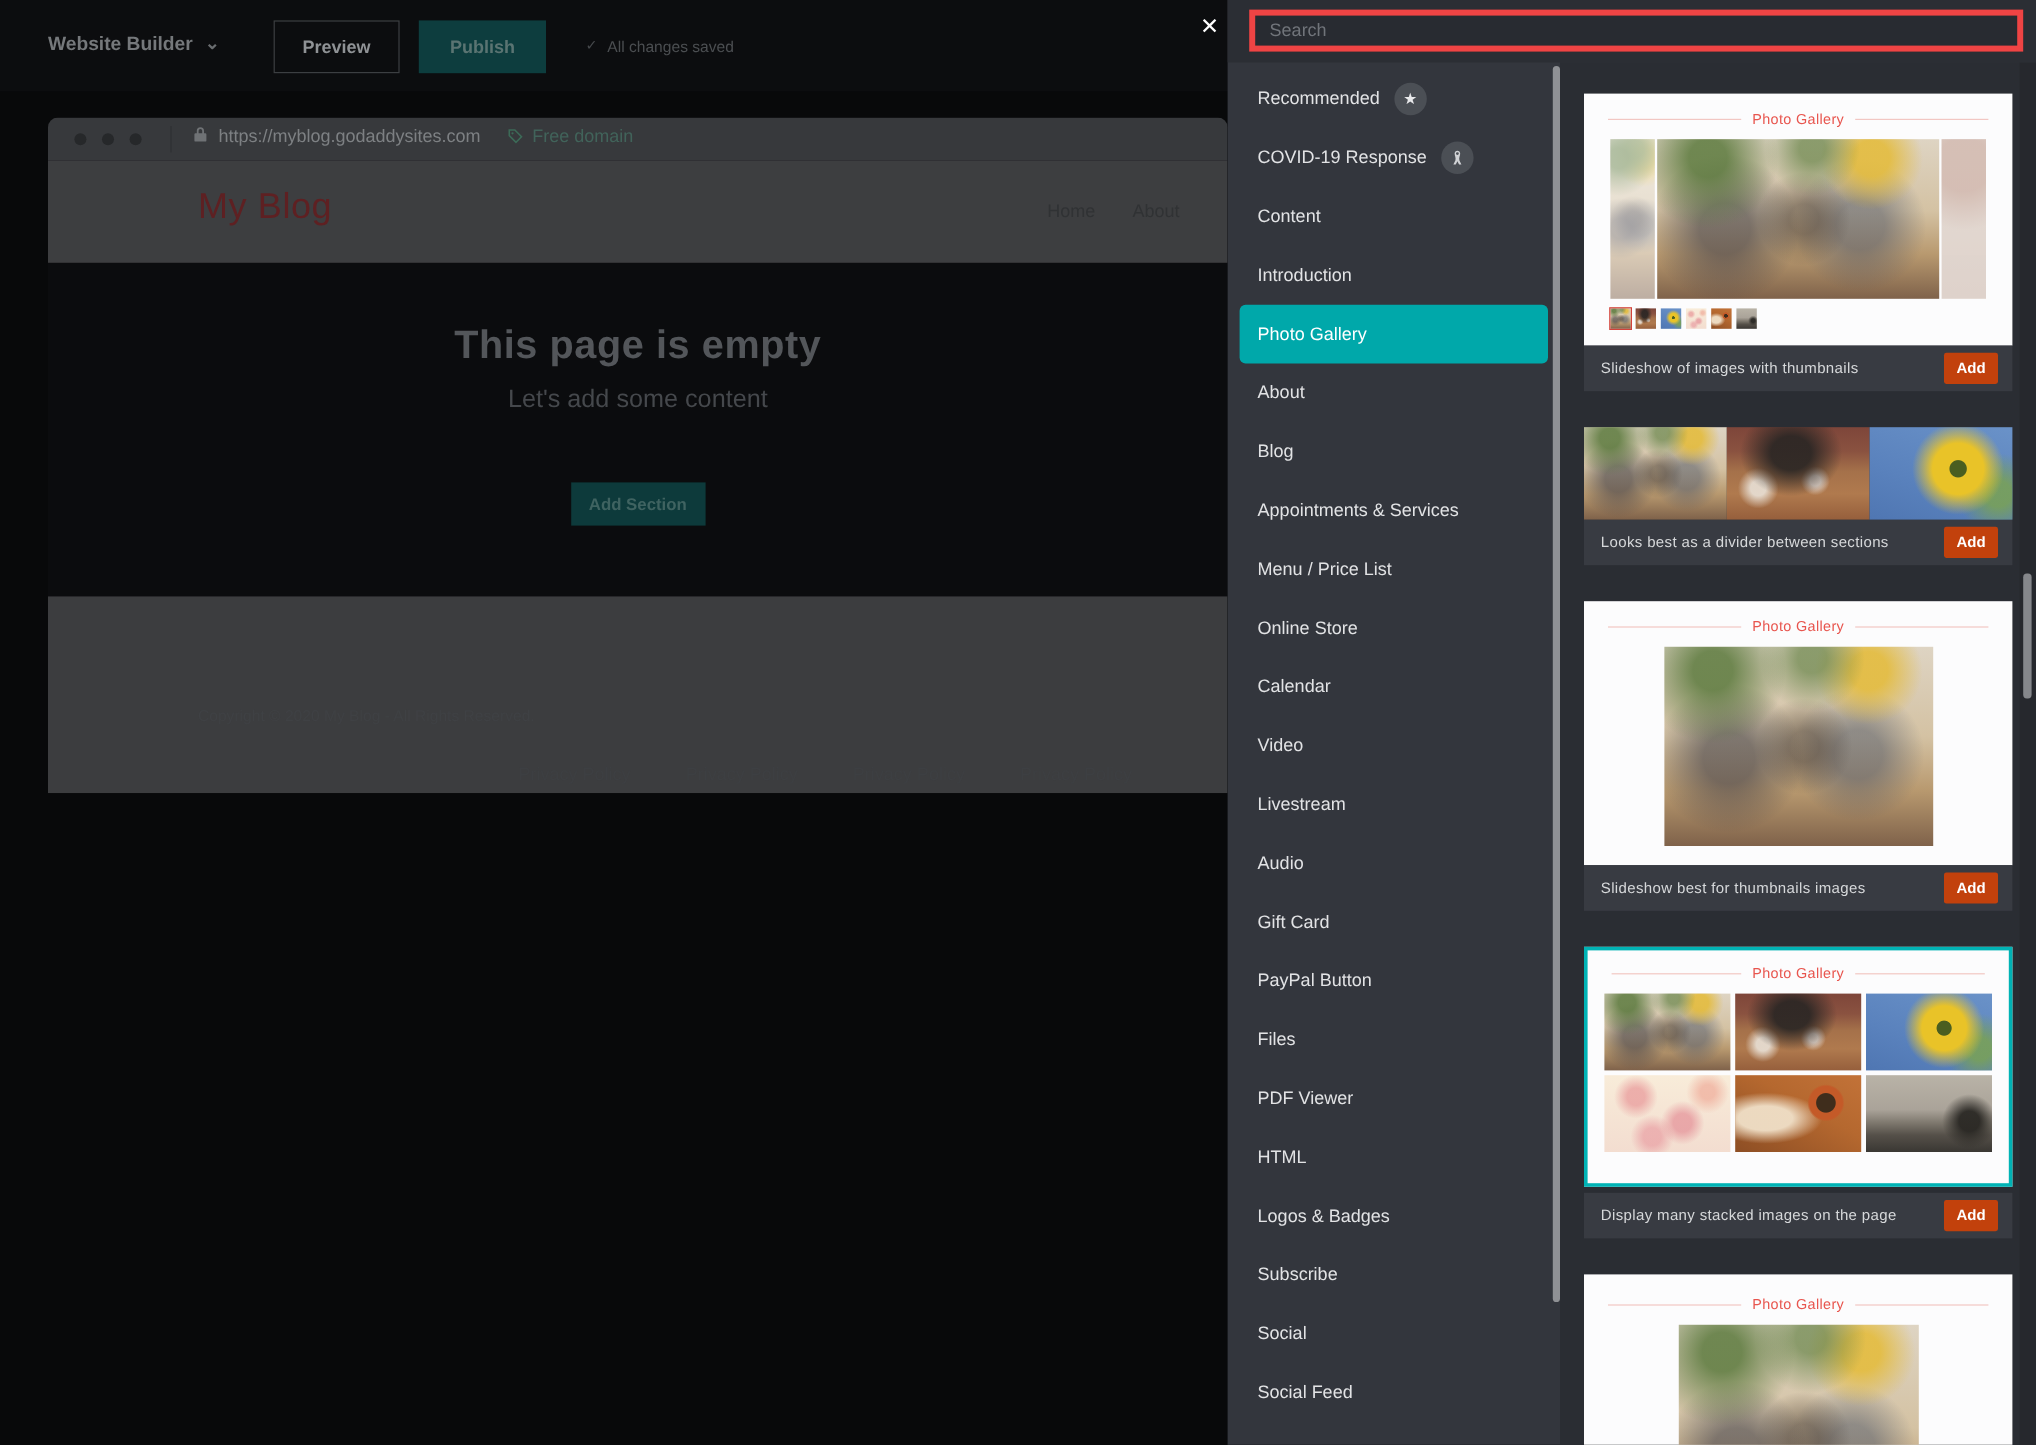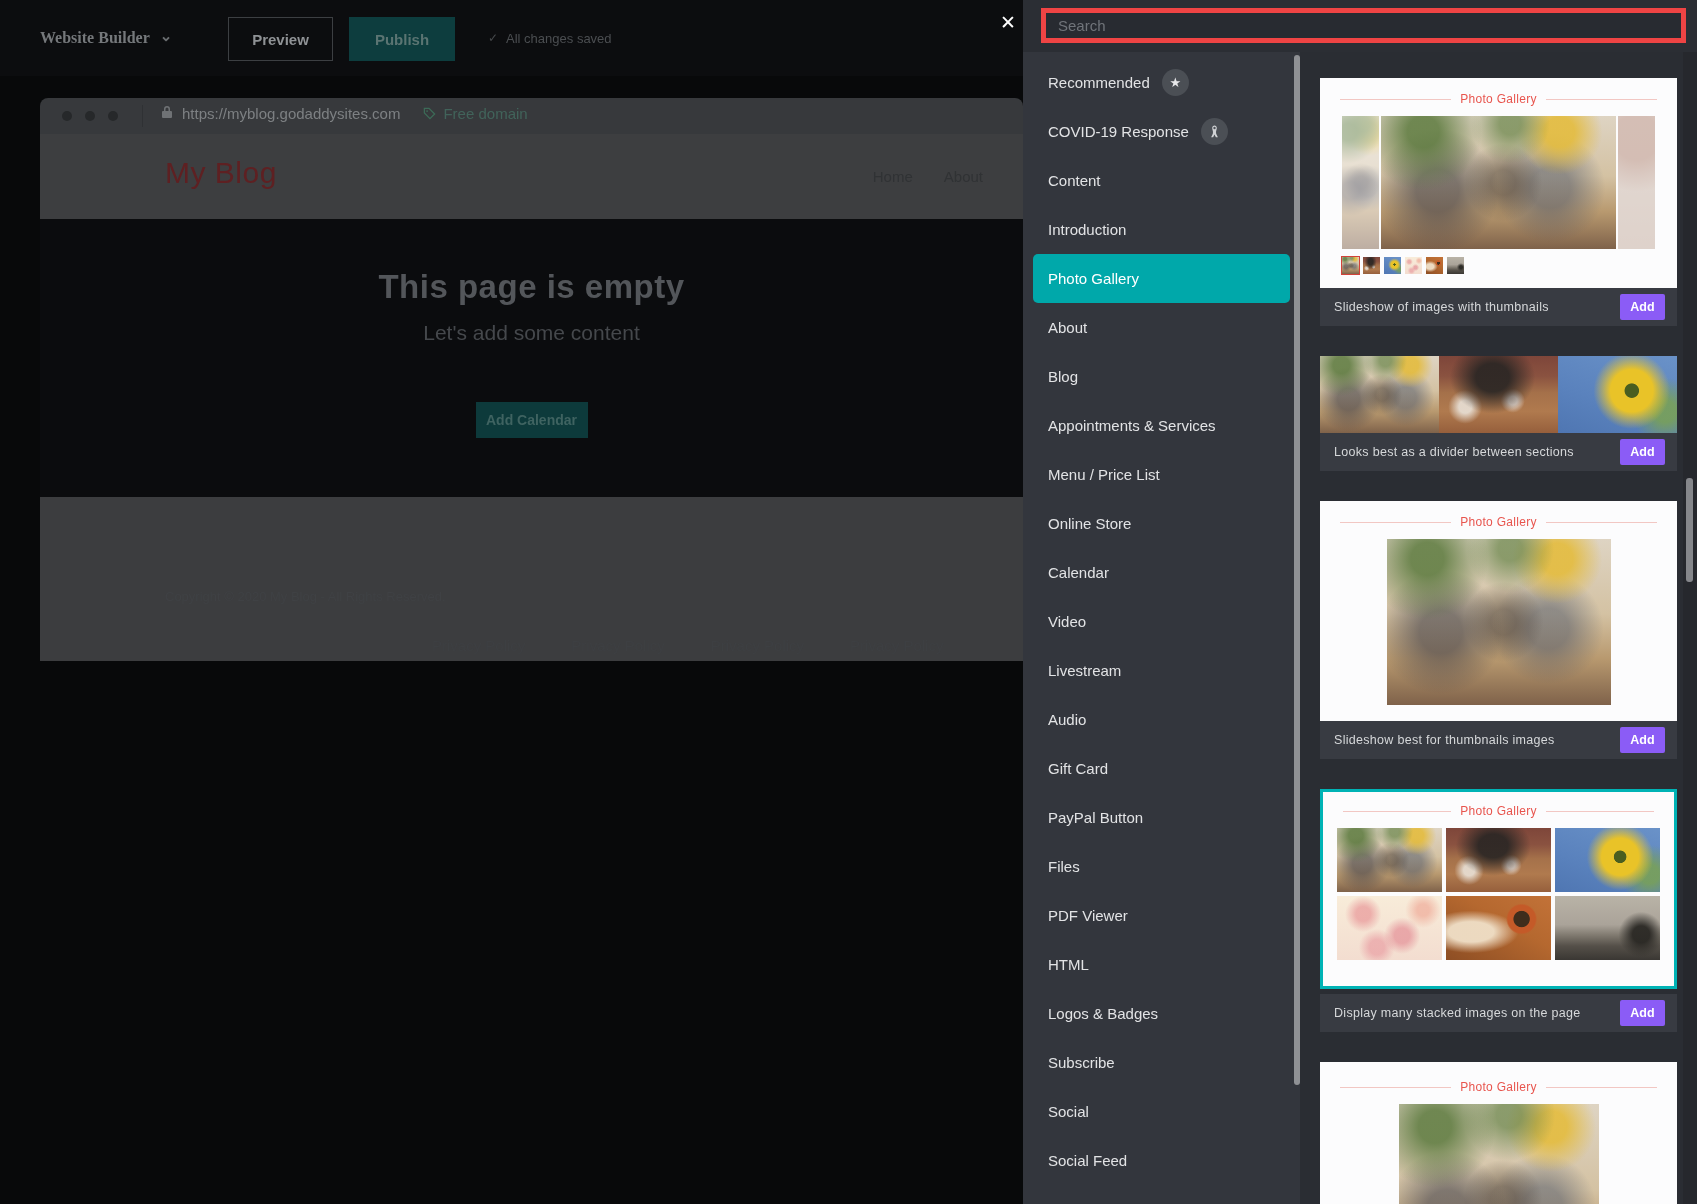--- a/index.html
+++ b/index.html
@@ -3,21 +3,21 @@
 <meta charset="utf-8">
 <style>
   * { margin:0; padding:0; box-sizing:border-box; }
   html,body { width:1697px; height:1204px; overflow:hidden; background:#08090a;
               font-family:"Liberation Sans", sans-serif; }
 
   
   #builder { position:absolute; inset:0; }
   .topbar { position:absolute; left:0; top:0; width:100%; height:76px; background:#0c0d0f; }
   .wb-menu { position:absolute; left:40px; top:0; height:76px; display:flex; align-items:center; gap:10px;
-             color:#75787b; font-size:16px; font-weight:bold;font-family:Liberation Serif, serif; }
+             color:#75787b; font-size:16px; font-weight:bold; }
   .wb-chevron { font-size:15px; color:#6a6d70; transform:translateY(-2px); }
   .btn-preview { position:absolute; left:228px; top:17px; width:105px; height:44px; background:transparent;
                  border:1px solid #3c3f42; color:#8f9295; font-size:15px; font-weight:bold; }
   .btn-publish { position:absolute; left:349px; top:17px; width:106px; height:44px; background:#0d3d3e;
                  border:none; color:#5a7472; font-size:15px; font-weight:bold; }
   .saved { position:absolute; left:488px; top:0; height:76px; display:flex; align-items:center; gap:8px;
            color:#4b4e51; font-size:13px; }
   .saved .check { font-size:12px; color:#45484b; }
 
   .mockup { position:absolute; left:40px; top:98px; width:983px; height:563px;
@@ -70,21 +70,21 @@
   .content-scroll-thumb { position:absolute; right:4px; top:426px; width:7px; height:104px; background:#85878b; border-radius:3px; }
 
   .cards { position:absolute; left:20px; top:26px; width:357px; }
   .card { width:357px; margin-bottom:30px; }
   .card-body { background:#fcfcfd; padding:10px 0 14px; }
   .title-row { display:flex; align-items:center; gap:9px; margin:4px 20px 10px; }
   .title-row .line { flex:1; height:1px; background:#f2c7c3; }
   .title-row .t { color:#e8554e; font-size:12px; letter-spacing:.3px; white-space:nowrap; }
   .caption-bar { background:#383b42; height:38px; display:flex; align-items:center; padding:0 12px 0 14px; }
   .caption { flex:1; color:#d6d8da; font-size:12.5px; letter-spacing:.3px; }
-  .add-btn { width:45px; height:26px; background:#8b5cf6; color:#ffffff; font-size:12.5px; font-weight:bold;
+  .add-btn { width:45px; height:26px; background:#c2410c; color:#ffffff; font-size:12.5px; font-weight:bold;
              border:none; border-radius:2px; cursor:pointer; }
 
   
   .ph { background-size:cover; }
   .ph-cafe { background-image:
       radial-gradient(circle at 18% 12%, rgba(92,122,62,.85) 0 7%, transparent 26%),
       radial-gradient(circle at 55% 6%, rgba(104,132,72,.7) 0 6%, transparent 22%),
       radial-gradient(circle at 76% 12%, rgba(228,188,62,.9) 0 7%, transparent 20%),
       radial-gradient(circle at 24% 56%, rgba(58,58,70,.55) 0 11%, transparent 32%),
       radial-gradient(circle at 52% 50%, rgba(72,60,52,.5) 0 9%, transparent 28%),
@@ -180,21 +180,21 @@
       <div class="site-title">My Blog</div>
       <div class="site-nav">
         <span>Home</span>
         <span>About</span>
       </div>
     </div>
 
     <div class="hero">
       <div class="hero-title">This page is empty</div>
       <div class="hero-sub">Let's add some content</div>
-      <button class="btn-addsection">Add Calendar</button>
+      <button class="btn-addsection">Add Section</button>
     </div>
 
     <div class="site-footer">
       <div class="copyright">Copyright © 2020 My Blog - All Rights Reserved.</div>
       <div class="footer-links">
         <span>Privacy Policy</span>
         <span>Privacy Policy</span>
         <span>Privacy Policy</span>
         <span>Privacy Policy</span>
       </div>

